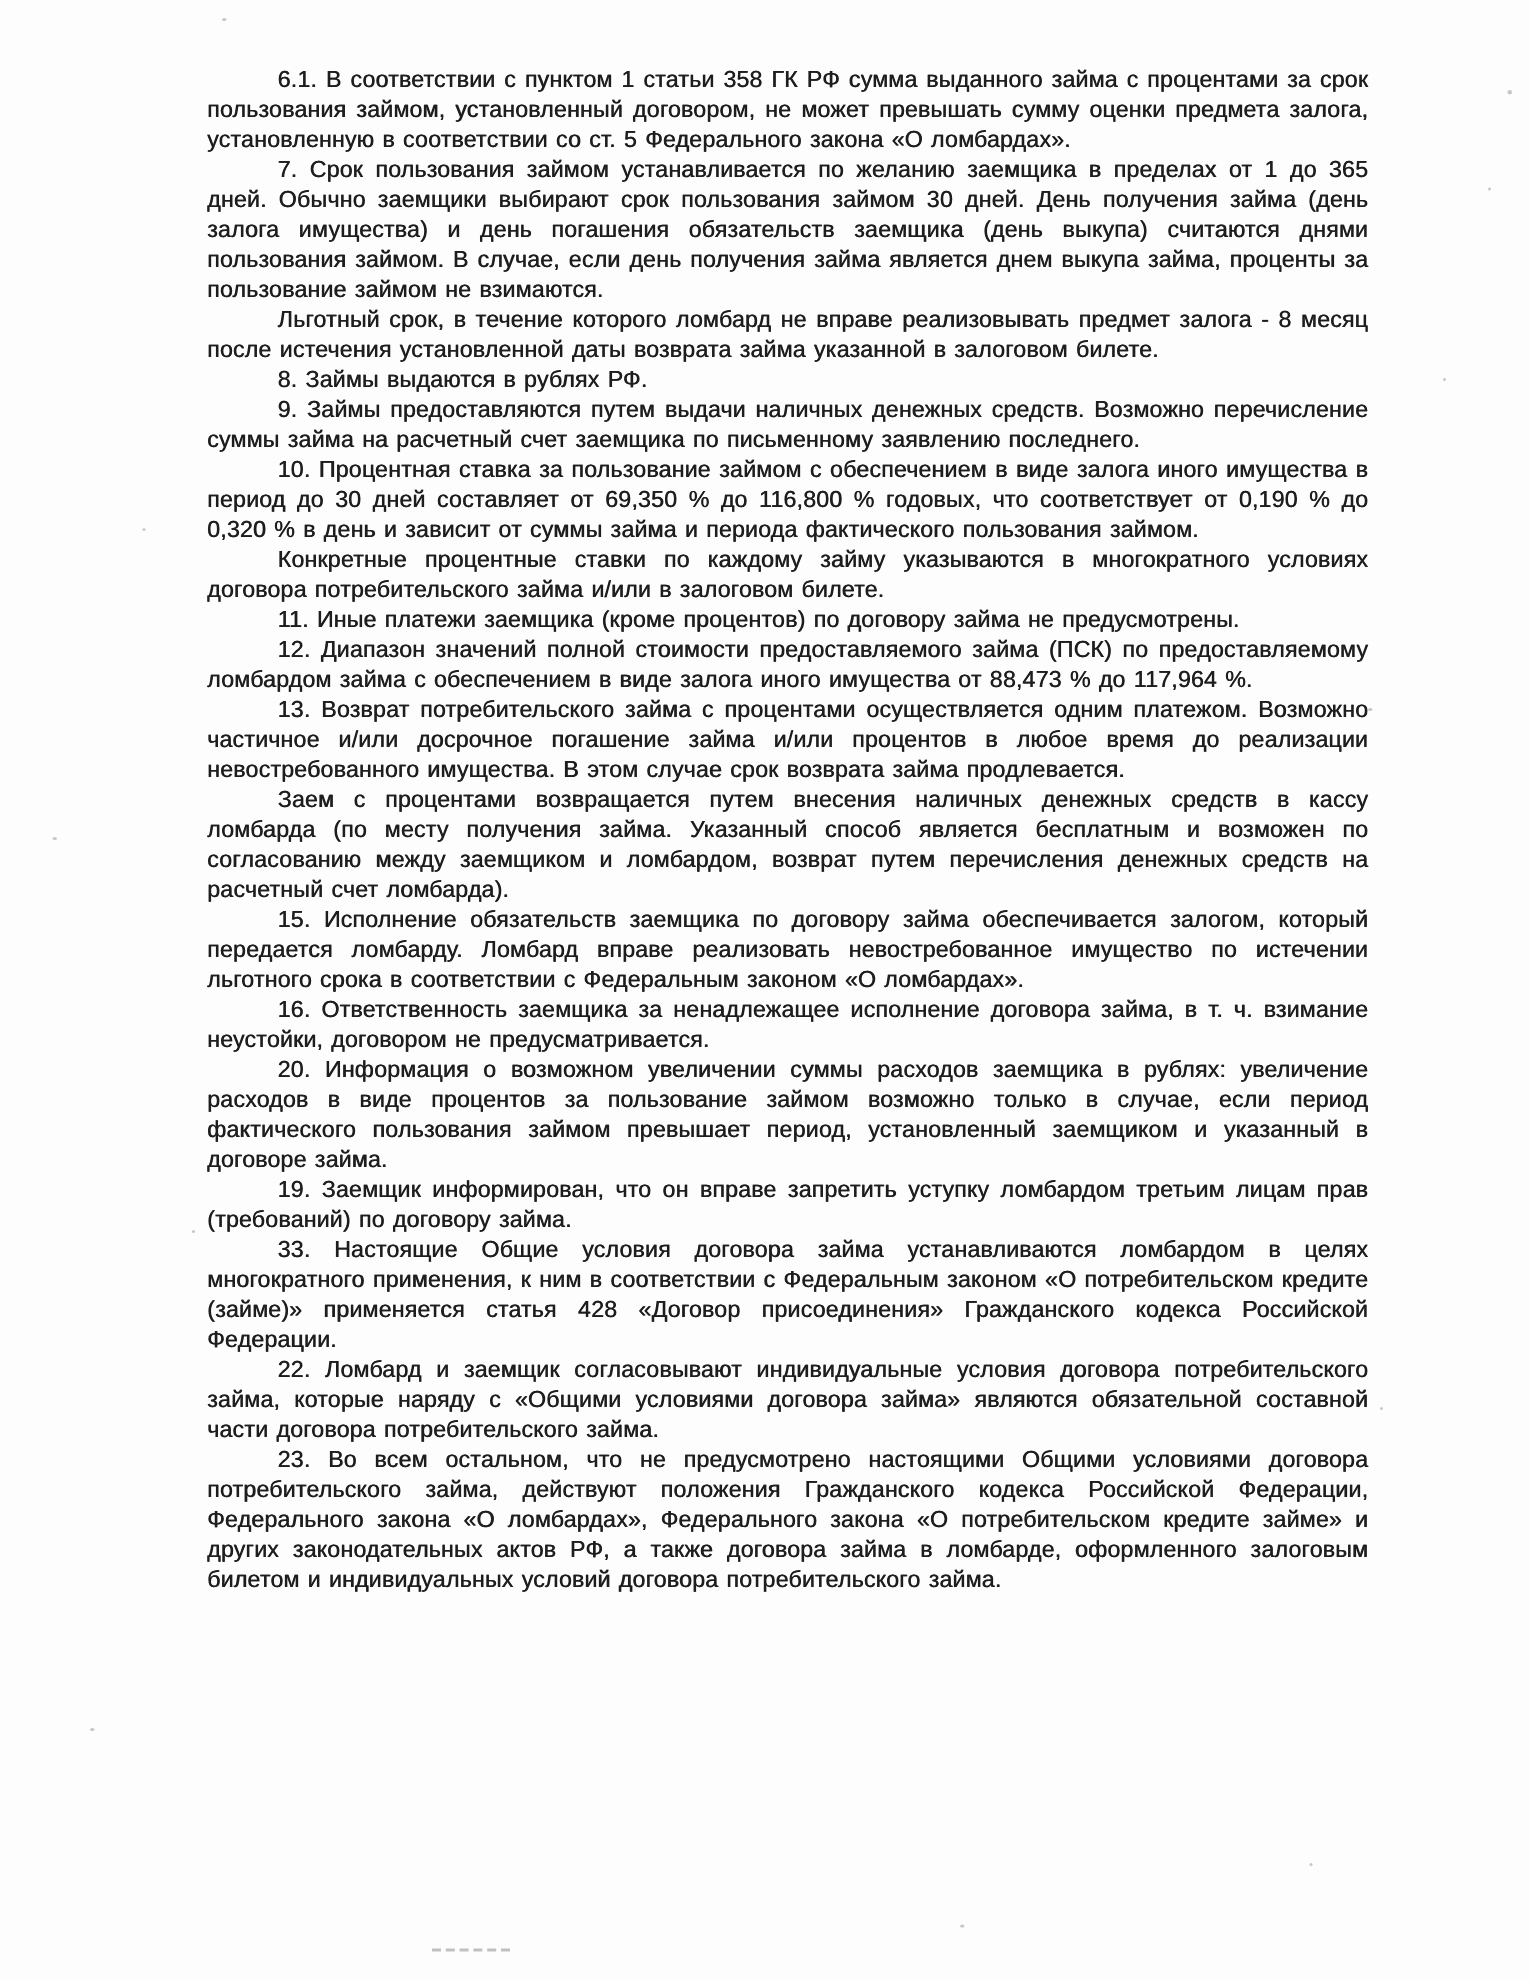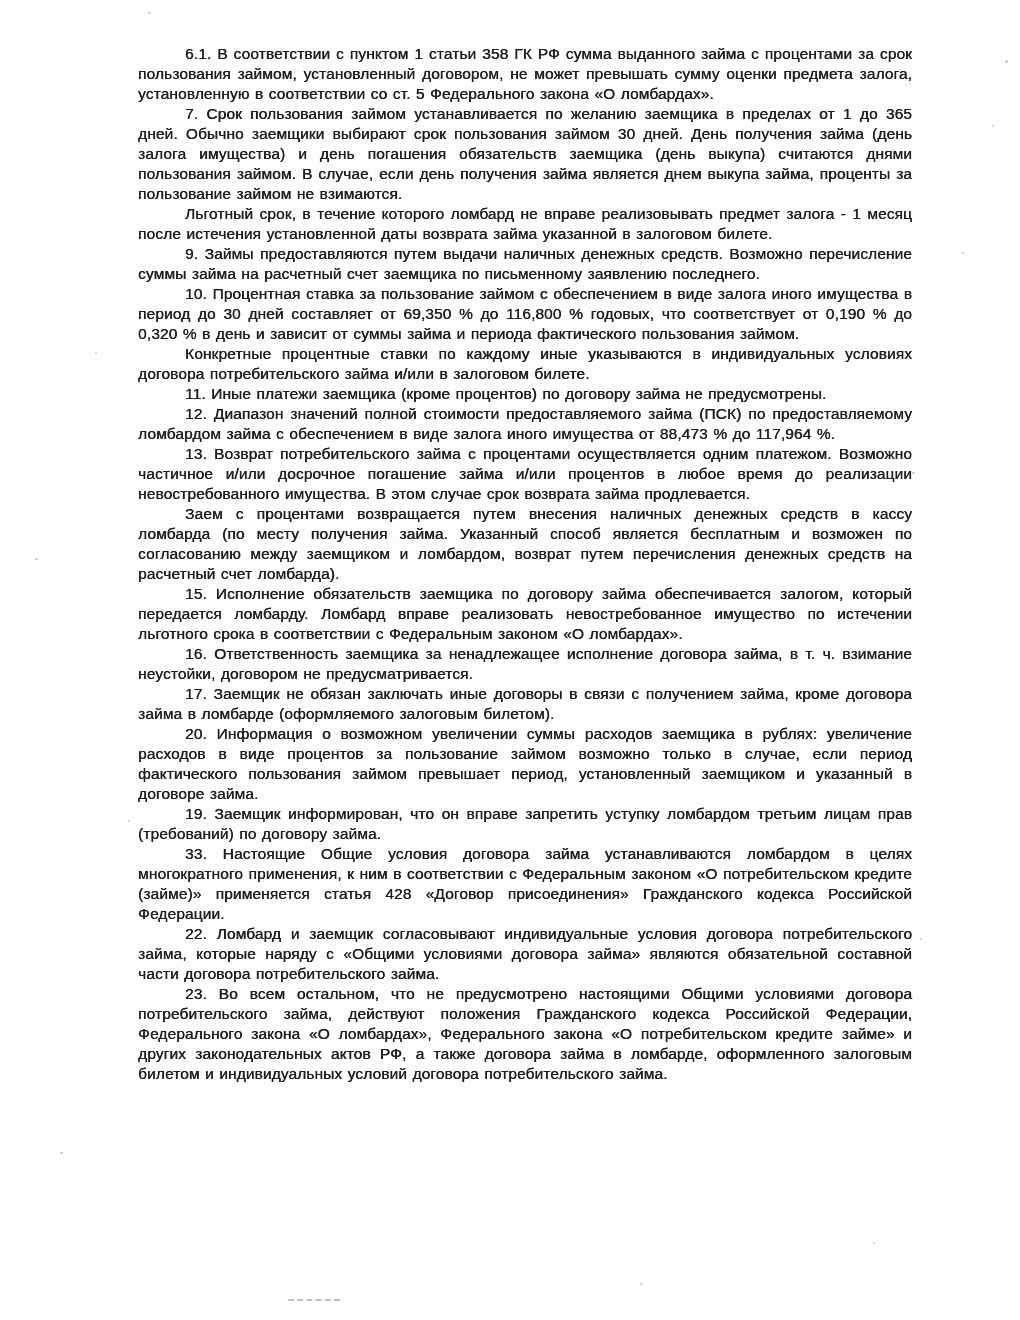--- a/index.html
+++ b/index.html
@@ -63,31 +63,31 @@
   .s11 { left: 1005px; top: 60px; height: 3px; }
   .s12 { left: 920px;  top: 938px; width: 2px; }
 </style>
 </head>
 <body>
 
 <div class="page">
   <div class="text-block">
     <p class="para">6.1. В соответствии с пунктом 1 статьи 358 ГК РФ сумма выданного займа с процентами за срок пользования займом, установленный договором, не может превышать сумму оценки предмета залога, установленную в соответствии со ст. 5 Федерального закона «О ломбардах».</p>
     <p class="para">7. Срок пользования займом устанавливается по желанию заемщика в пределах от 1 до 365 дней. Обычно заемщики выбирают срок пользования займом 30 дней. День получения займа (день залога имущества) и день погашения обязательств заемщика (день выкупа) считаются днями пользования займом. В случае, если день получения займа является днем выкупа займа, проценты за пользование займом не взимаются.</p>
-    <p class="para">Льготный срок, в течение которого ломбард не вправе реализовывать предмет залога - 1 месяц после истечения установленной даты возврата займа указанной в залоговом билете.</p>
+    <p class="para">Льготный срок, в течение которого ломбард не вправе реализовывать предмет залога - 8 месяц после истечения установленной даты возврата займа указанной в залоговом билете.</p>
+    <p class="para">8. Займы выдаются в рублях РФ.</p>
     <p class="para">9. Займы предоставляются путем выдачи наличных денежных средств. Возможно перечисление суммы займа на расчетный счет заемщика по письменному заявлению последнего.</p>
     <p class="para">10. Процентная ставка за пользование займом с обеспечением в виде залога иного имущества в период до 30 дней составляет от 69,350 % до 116,800 % годовых, что соответствует от 0,190 % до 0,320 % в день и зависит от суммы займа и периода фактического пользования займом.</p>
-    <p class="para">Конкретные процентные ставки по каждому иные указываются в индивидуальных условиях договора потребительского займа и/или в залоговом билете.</p>
+    <p class="para">Конкретные процентные ставки по каждому займу указываются в многократного условиях договора потребительского займа и/или в залоговом билете.</p>
     <p class="para">11. Иные платежи заемщика (кроме процентов) по договору займа не предусмотрены.</p>
     <p class="para">12. Диапазон значений полной стоимости предоставляемого займа (ПСК) по предоставляемому ломбардом займа с обеспечением в виде залога иного имущества от 88,473 % до 117,964 %.</p>
     <p class="para">13. Возврат потребительского займа с процентами осуществляется одним платежом. Возможно частичное и/или досрочное погашение займа и/или процентов в любое время до реализации невостребованного имущества. В этом случае срок возврата займа продлевается.</p>
     <p class="para">Заем с процентами возвращается путем внесения наличных денежных средств в кассу ломбарда (по месту получения займа. Указанный способ является бесплатным и возможен по согласованию между заемщиком и ломбардом, возврат путем перечисления денежных средств на расчетный счет ломбарда).</p>
     <p class="para">15. Исполнение обязательств заемщика по договору займа обеспечивается залогом, который передается ломбарду. Ломбард вправе реализовать невостребованное имущество по истечении льготного срока в соответствии с Федеральным законом «О ломбардах».</p>
     <p class="para">16. Ответственность заемщика за ненадлежащее исполнение договора займа, в т. ч. взимание неустойки, договором не предусматривается.</p>
-    <p class="para">17. Заемщик не обязан заключать иные договоры в связи с получением займа, кроме договора займа в ломбарде (оформляемого залоговым билетом).</p>
     <p class="para">20. Информация о возможном увеличении суммы расходов заемщика в рублях: увеличение расходов в виде процентов за пользование займом возможно только в случае, если период фактического пользования займом превышает период, установленный заемщиком и указанный в договоре займа.</p>
     <p class="para">19. Заемщик информирован, что он вправе запретить уступку ломбардом третьим лицам прав (требований) по договору займа.</p>
     <p class="para">33. Настоящие Общие условия договора займа устанавливаются ломбардом в целях многократного применения, к ним в соответствии с Федеральным законом «О потребительском кредите (займе)» применяется статья 428 «Договор присоединения» Гражданского кодекса Российской Федерации.</p>
     <p class="para">22. Ломбард и заемщик согласовывают индивидуальные условия договора потребительского займа, которые наряду с «Общими условиями договора займа» являются обязательной составной части договора потребительского займа.</p>
     <p class="para">23. Во всем остальном, что не предусмотрено настоящими Общими условиями договора потребительского займа, действуют положения Гражданского кодекса Российской Федерации, Федерального закона «О ломбардах», Федерального закона «О потребительском кредите займе» и других законодательных актов РФ, а также договора займа в ломбарде, оформленного залоговым билетом и индивидуальных условий договора потребительского займа.</p>
   </div>
 
   <div class="smudge"></div>
   <div class="speck s1"></div>
   <div class="speck s2"></div>

